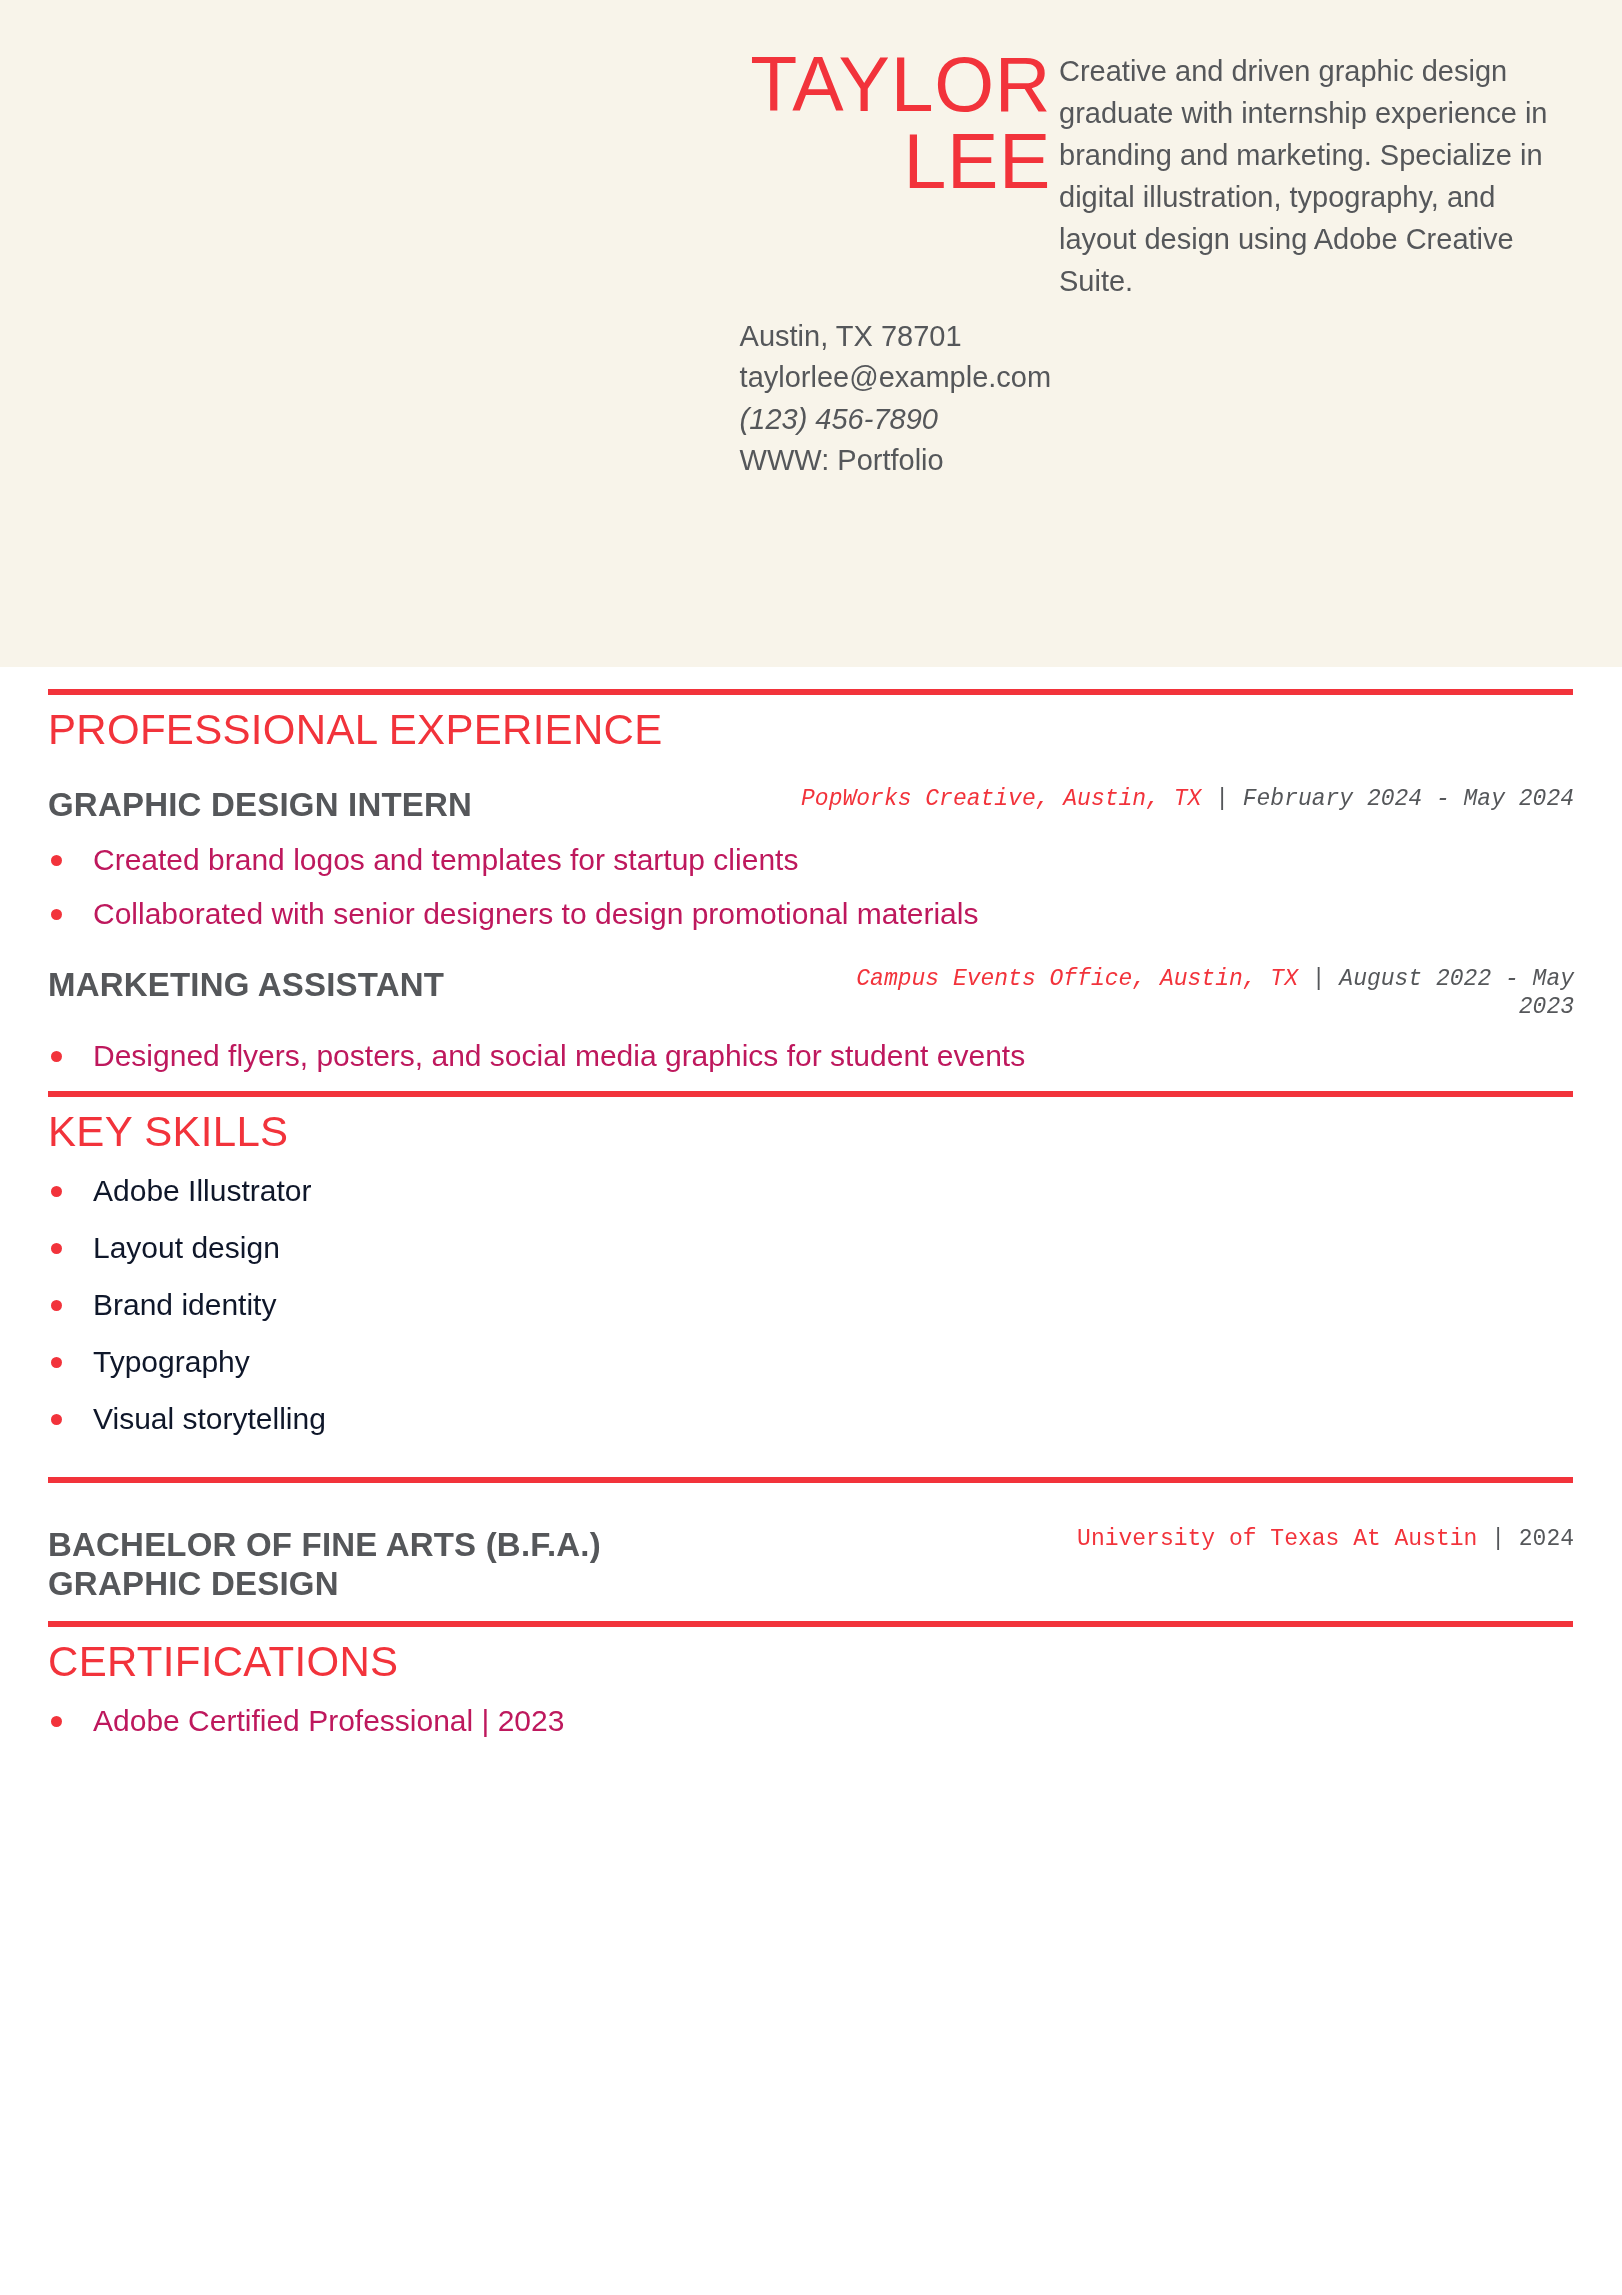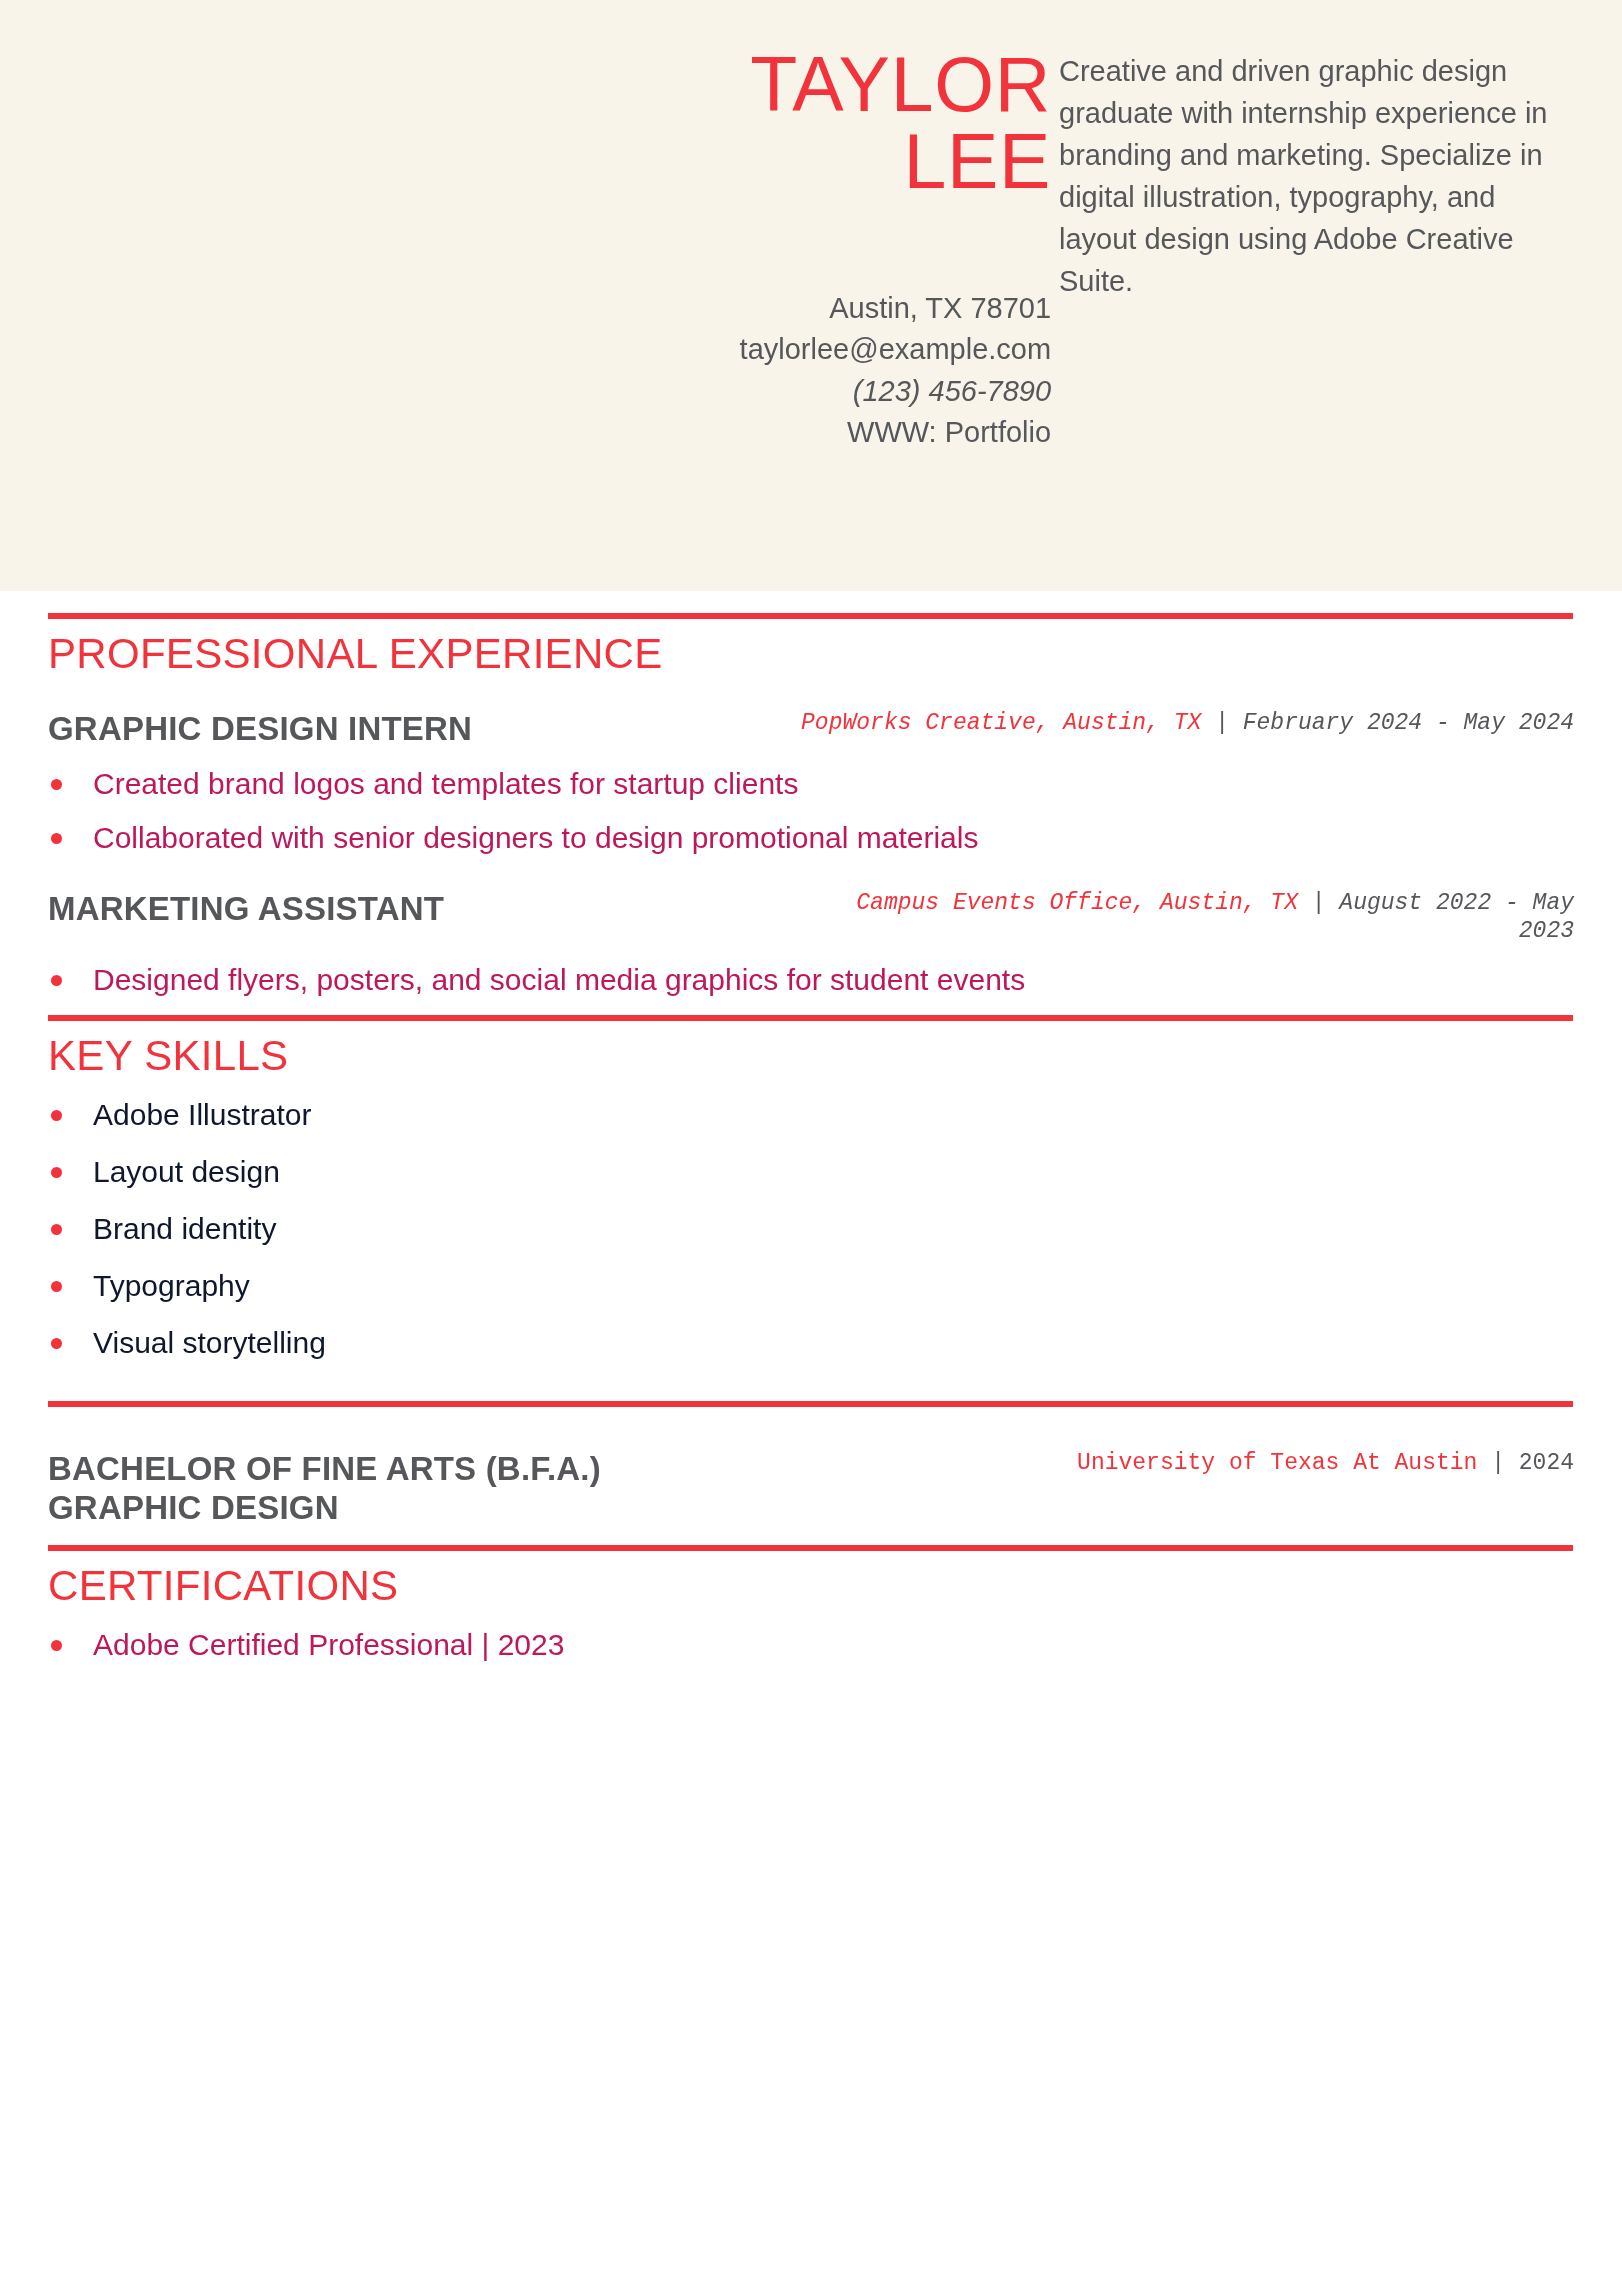--- a/index.html
+++ b/index.html
@@ -12,21 +12,21 @@
     height: 2295px;
     font-family: "Liberation Sans", sans-serif;
     color: #55575A;
     position: relative;
     overflow: hidden;
   }
 
   
   .header {
     background: #F8F4EA;
-    height: 591px;
+    height: 667px;
     box-sizing: border-box;
     padding: 46px 48px 0 48px;
     display: flex;
     flex-direction: row;
     align-items: flex-start;
   }
   .header-left {
     width: 1011px;
     display: flex;
     flex-direction: column;
@@ -41,22 +41,21 @@
     font-weight: 400;
     letter-spacing: 0.7px;
     text-align: right;
     margin: 0;
     font-stretch: condensed;
   }
   .name .line {
     display: block;
   }
   .contact {
-    margin-top: 88px;
-    text-align: right;
+    margin-top: 116px;
     font-size: 29px;
     line-height: 1.43;
     color: #55575A;
   }
   .contact .line { display: block; white-space: nowrap; }
   .contact .line.italic { font-style: italic; }
 
   .header-right {
     flex: 1;
     font-size: 29px;

